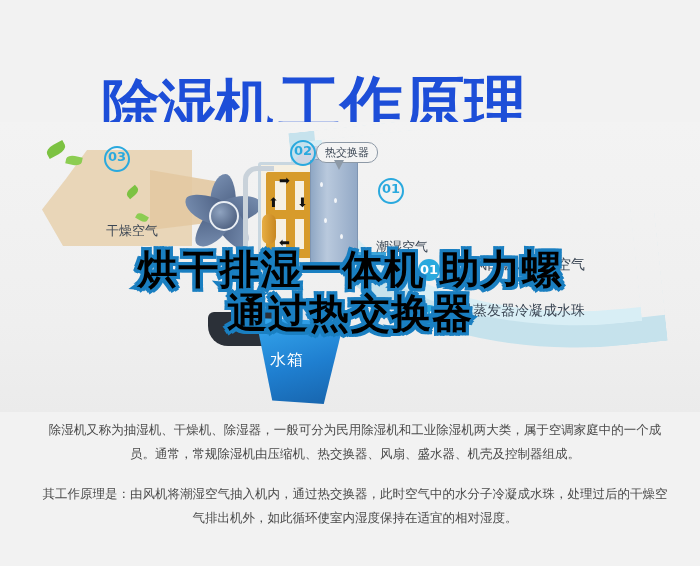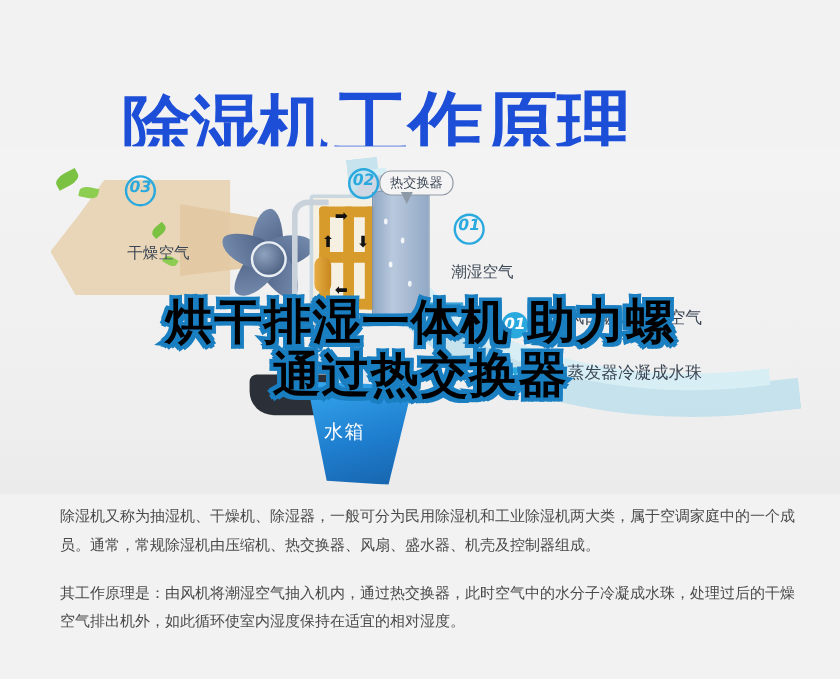--- a/index.html
+++ b/index.html
@@ -241,33 +241,33 @@
     position: absolute;
     width: 22px; height: 22px;
     border-radius: 50%;
     background: #2aa9de;
     color: #ffffff;
     font-size: 13px;
     font-weight: bold;
     line-height: 22px;
     text-align: center;
     font-family: "DejaVu Sans", "Liberation Sans", sans-serif;
-    font-style: italic;
   }
   .badge.outline {
     background: transparent;
     border: 2px solid #2aa9de;
     color: #2aa9de;
     line-height: 18px;
   }
   .callout-label {
     position: absolute;
     font-size: 13px;
     color: #3b4654;
     white-space: nowrap;
+    margin-top: 20px;
   }
   .bubble {
     position: absolute;
     padding: 2px 8px;
     border: 1px solid #8d99a6;
     border-radius: 10px;
     background: #f4f4f4;
     font-size: 11px;
     color: #3b4654;
     white-space: nowrap;
@@ -318,21 +318,21 @@
 
   
   .body-text {
     position: absolute;
     left: 34px; top: 418px;
     width: 636px;
     font-size: 12.5px;
     line-height: 24px;
     color: #4a4a4a;
   }
-  .body-text p { margin: 0 0 16px 16px; }
+  .body-text p { margin: 0 0 16px 6px; text-align: center; }
   .body-text p:last-child { margin-bottom: 0; }
 </style>
 </head>
 <body>
 
 <div class="page">
 
   <div class="title-bar">
     <div class="title-text">
       <span class="title-a">除湿机</span><span class="title-b">工作原理</span>

